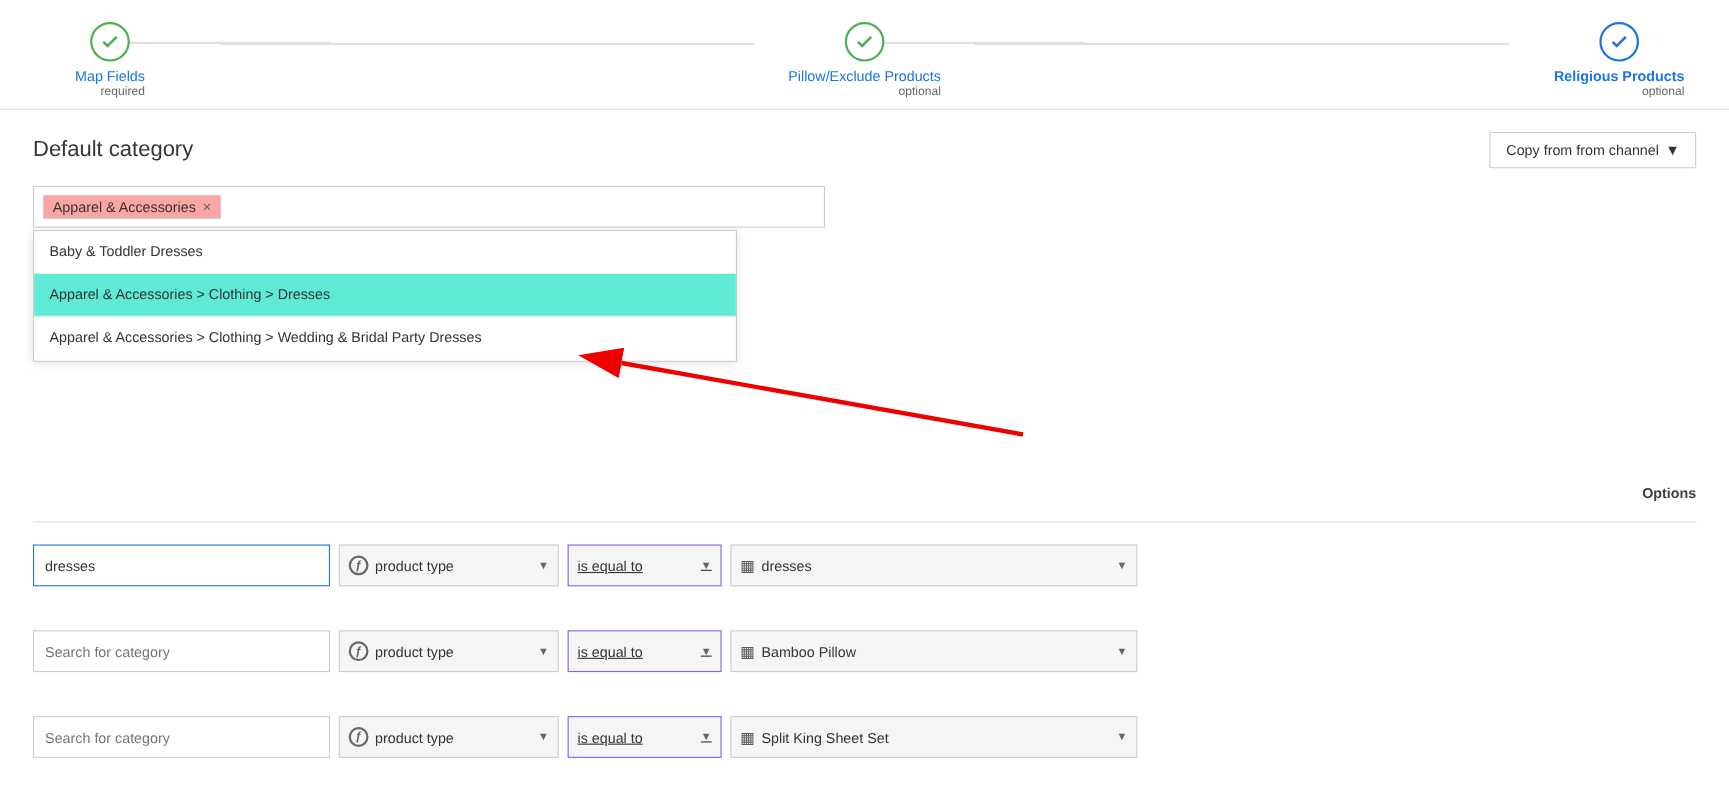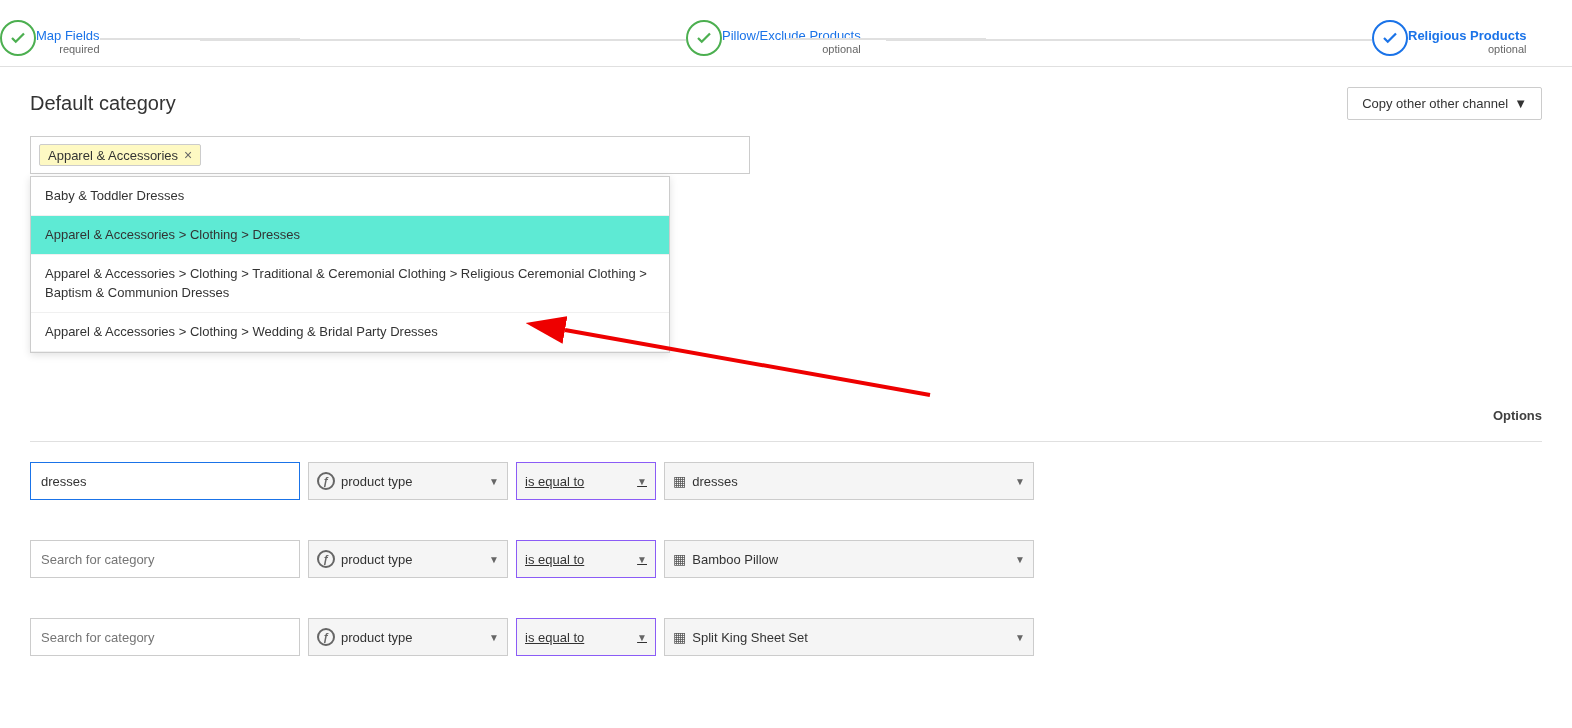--- a/index.html
+++ b/index.html
@@ -9,21 +9,21 @@
     .progress-bar {
       display: flex;
       align-items: center;
       justify-content: center;
       padding: 20px 0 10px;
       border-bottom: 1px solid #e0e0e0;
       gap: 0;
     }
     .progress-step {
       display: flex;
-      flex-direction: row;
+      flex-direction: column;
       align-items: center;
       min-width: 200px;
       position: relative;
     }
     .progress-step::before {
       content: '';
       position: absolute;
       top: 18px;
       right: -50%;
       width: 100%;
@@ -111,21 +111,21 @@
       display: flex;
       align-items: center;
       border: 1px solid #ccc;
       padding: 6px 8px;
       max-width: 720px;
       min-height: 38px;
       background: #fff;
       margin-bottom: 2px;
     }
     .tag {
-      background: #fef9c3;
+      background: #fca5a5;
       border: 1px solid #ccc;
       padding: 2px 8px;
       border-radius: 2px;
       font-size: 13px;
       display: flex;
       align-items: center;
       gap: 6px;
     }
     .tag-close {
       cursor: pointer;
@@ -312,42 +312,39 @@
         <div class="step-name bold">Religious Products</div>
         <div class="step-sub">optional</div>
       </div>
     </div>
   </div>
 
   <div class="main">
     <div class="section-header">
       <h2 class="section-title">Default category</h2>
       <button class="copy-btn">
-        <span>Copy other other channel</span>
+        <span>Copy from from channel</span>
         <span>▼</span>
       </button>
     </div>
 
     <div class="default-cat-box">
       <div class="tag">
         <span>Apparel &amp; Accessories</span>
         <span class="tag-close">×</span>
       </div>
     </div>
 
     <div class="dropdown-container">
       <div class="dropdown-list">
         <div class="dropdown-item">
           <span>Baby &amp; Toddler Dresses</span>
         </div>
         <div class="dropdown-item highlighted">
           <span>Apparel &amp; Accessories &gt; Clothing &gt; Dresses</span>
-        </div>
-        <div class="dropdown-item">
-          <span>Apparel &amp; Accessories &gt; Clothing &gt; Traditional &amp; Ceremonial Clothing &gt; Religious Ceremonial Clothing &gt; Baptism &amp; Communion Dresses</span>
         </div>
         <div class="dropdown-item">
           <span>Apparel &amp; Accessories &gt; Clothing &gt; Wedding &amp; Bridal Party Dresses</span>
         </div>
       </div>
     </div>
 
     <div class="options-row" style="margin-top: 230px;">
       <span class="options-label">Options</span>
     </div>

